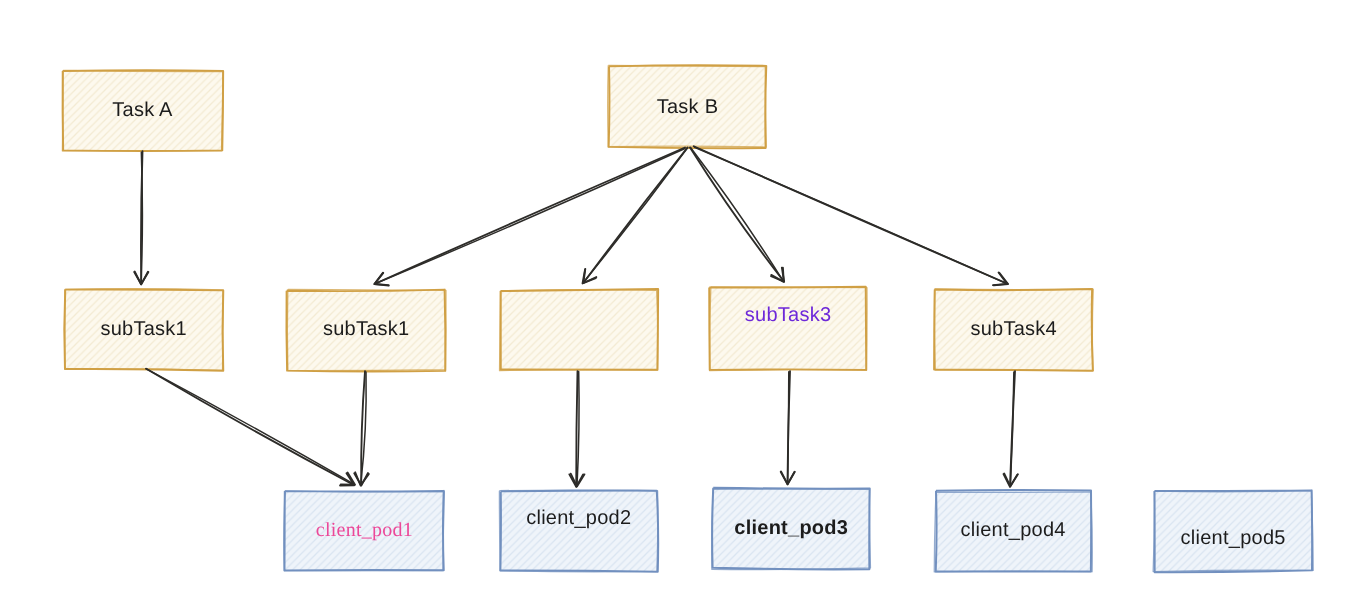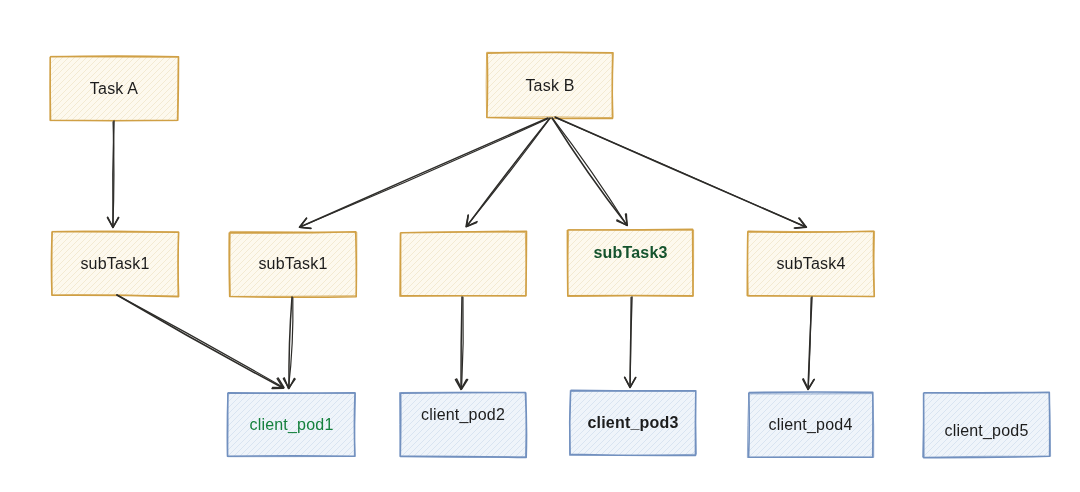--- a/index.html
+++ b/index.html
@@ -139,20 +139,20 @@
       </g>
       <g>
         <path d="M 812,297 Q 809.6,342.8 808,389" fill="none" stroke="#2d2c29" stroke-width="1.5" stroke-linecap="round" marker-end="url(#arrowhead)"></path>
         <path d="M 811.0853888988893,297.634183705614 Q 810.6,344.0 808.3269559149988,388.59077894703523" fill="none" stroke="#2d2c29" stroke-width="1.2" stroke-linecap="round" marker-end="url(#arrowhead)"></path>
       </g>
     </svg>
     <div class="label" style="left: 487px; top: 53px; width: 126px; height: 65px; color: rgb(28, 28, 28);">Task B</div>
     <div class="label" style="left: 50px; top: 57px; width: 128px; height: 63px; color: rgb(28, 28, 28);">Task A</div>
     <div class="label" style="left: 52px; top: 232px; width: 126px; height: 64px; color: rgb(28, 28, 28);">subTask1</div>
     <div class="label" style="left: 230px; top: 232px; width: 126px; height: 64px; color: rgb(28, 28, 28);">subTask1</div>
-    <div class="label" style="left: 568px; top: 230px; width: 125px; height: 46px; color: #14532d; font-weight: bold;">subTask3</div>
+    <div class="label" style="left: 568px; top: 230px; width: 125px; height: 46px; color: #6d28d9;">subTask3</div>
     <div class="label" style="left: 748px; top: 231px; width: 126px; height: 65px; color: rgb(28, 28, 28);">subTask4</div>
-    <div class="label" style="left: 228px; top: 393px; width: 127px; height: 63px; color: #15803d;">client_pod1</div>
+    <div class="label" style="left: 228px; top: 393px; width: 127px; height: 63px; color: #ec4899; font-family: Liberation Serif, serif;">client_pod1</div>
     <div class="label" style="left: 400px; top: 393px; width: 126px; height: 44px; color: rgb(28, 28, 28);">client_pod2</div>
     <div class="label" style="left: 570px; top: 391px; width: 126px; height: 64px; color: rgb(28, 28, 28); font-weight: bold;">client_pod3</div>
     <div class="label" style="left: 748px; top: 393px; width: 125px; height: 64px; color: rgb(28, 28, 28);">client_pod4</div>
     <div class="label" style="left: 923px; top: 393px; width: 127px; height: 76px; color: rgb(28, 28, 28);">client_pod5</div>
   </div>
 
 </body></html>

